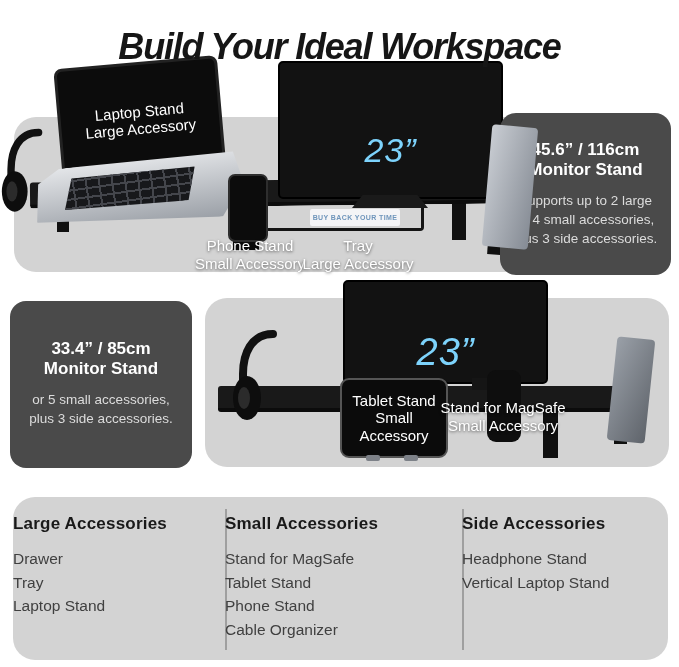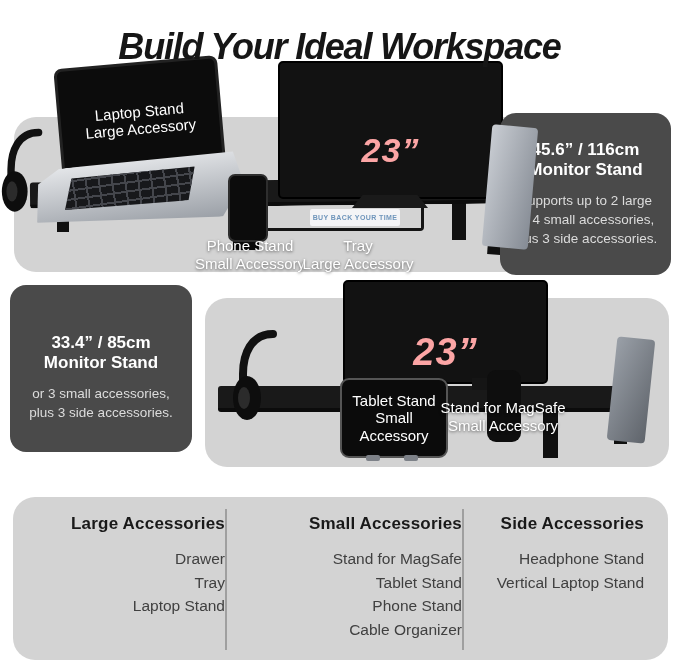--- a/index.html
+++ b/index.html
@@ -12,21 +12,21 @@
          font-style:italic;letter-spacing:-1.2px;color:#161616;z-index:9;}
 
   
   .scene-bg{background:#d3d3d3;border-radius:22px;z-index:1;}
   .s1-bg{left:14px;top:117px;width:655px;height:155px;}
   .s2-bg{left:205px;top:298px;width:464px;height:169px;}
 
   
   .info-panel{background:#4a4a4a;border-radius:16px;z-index:6;text-align:center;color:#fff;}
   .p1{left:500px;top:113px;width:171px;height:162px;padding-top:27px;box-sizing:border-box;}
-  .p2{left:10px;top:285px;width:182px;height:167px;padding-top:48px;box-sizing:border-box;}
+  .p2{left:10px;top:301px;width:182px;height:167px;padding-top:38px;box-sizing:border-box;}
   .info-heading{font-size:17px;font-weight:700;line-height:20px;color:#ffffff;}
   .info-body{margin-top:11px;font-size:13.5px;line-height:19px;color:#dcdcdc;font-weight:400;}
 
   
   .shelf{background:#191919;border-bottom:4px solid #0c0c0c;border-radius:3px;z-index:3;}
   .shelf1{left:30px;top:180px;width:478px;height:22px;transform:rotate(-0.6deg);}
   .shelf2{left:218px;top:386px;width:420px;height:22px;}
   .leg{background:#101010;z-index:2;}
   .leg1a{left:57px;top:200px;width:12px;height:32px;}
   .leg1b{left:452px;top:200px;width:14px;height:40px;}
@@ -54,21 +54,21 @@
   .laptop-kbd{left:14%;top:16%;width:64%;height:54%;background-color:#17181b;
         background-image:repeating-linear-gradient(90deg,transparent 0 11px,#44464c 11px 13px),
                          repeating-linear-gradient(0deg,transparent 0 7px,#44464c 7px 9px);
         clip-path:polygon(8% 0,100% 14%,92% 100%,0 80%);}
 
   
   .monitor{background:#121212;border:2px solid #000;border-radius:5px;z-index:4;
         display:flex;align-items:center;justify-content:center;}
   .m1{left:278px;top:61px;width:221px;height:134px;}
   .m2{left:343px;top:280px;width:201px;height:100px;z-index:4;}
-  .screen-size{font-style:italic;font-weight:700;color:#fca5a5;letter-spacing:1px;margin-top:40px;}
+  .screen-size{font-style:italic;font-weight:400;color:#7dd3fc;letter-spacing:1px;margin-top:40px;}
   .m1 .screen-size{font-size:34px;}
   .m2 .screen-size{font-size:38px;}
   .m1-base{left:352px;top:195px;width:76px;height:13px;background:#1a1a1a;z-index:4;
         clip-path:polygon(14% 0,86% 0,100% 100%,0 100%);}
   .m2-neck{left:472px;top:378px;width:30px;height:12px;background:#151515;z-index:4;}
 
   
   .phone{left:228px;top:174px;width:36px;height:64px;background:#0c0c0c;border:2px solid #2e2e2e;
         border-radius:7px;z-index:5;}
   .phone-mount{left:233px;top:202px;width:26px;height:48px;background:#0b0b0b;z-index:2;}
@@ -92,21 +92,21 @@
   
   .photo-label{z-index:8;color:#ffffff;font-size:15px;line-height:17.5px;text-align:center;
         font-weight:500;text-shadow:0 1px 3px rgba(0,0,0,0.6);}
   .screen-label{color:#ffffff;font-size:15px;line-height:17.5px;text-align:center;font-weight:500;}
   .lbl-phone{left:190px;top:237px;width:120px;}
   .lbl-tray{left:298px;top:237px;width:120px;}
   .lbl-magsafe{left:438px;top:399px;width:130px;}
 
   
   .legend{left:13px;top:497px;width:655px;height:163px;background:#d3d3d3;border-radius:22px;z-index:2;}
-  .legend-col{top:497px;height:163px;text-align:right;z-index:3;}
+  .legend-col{top:497px;height:163px;text-align:left;z-index:3;}
   .col1{left:13px;width:212px;} .col2{left:225px;width:237px;} .col3{left:462px;width:182px;}
   .legend-heading{margin-top:17px;font-size:17px;font-weight:700;color:#191919;letter-spacing:0.2px;}
   .legend-items{list-style:none;margin:13px 0 0 0;padding:0;}
   .legend-items li{font-size:15.5px;line-height:23.5px;color:#404040;}
   .legend-divider{top:509px;width:2px;height:141px;background:#9f9f9f;z-index:3;}
   .div1{left:225px;} .div2{left:462px;}
 </style>
 </head>
 <body>
 
@@ -170,21 +170,21 @@
   </aside>
 
   <div class="abs scene-bg s2-bg"></div>
 
   <aside class="abs info-panel p2">
     <div class="info-heading">
       <div>33.4” / 85cm</div>
       <div>Monitor Stand</div>
     </div>
     <div class="info-body">
-      <div>or 3 small accessories,</div>
+      <div>or 5 small accessories,</div>
       <div>plus 3 side accessories.</div>
     </div>
   </aside>
 
   <svg class="abs hp2" viewBox="0 0 50 96">
     <path d="M42 4 C20 4 12 24 12 44 L12 56" stroke="#111" stroke-width="8" fill="none" stroke-linecap="round"></path>
     <ellipse cx="16" cy="68" rx="14" ry="22" fill="#0d0d0d"></ellipse>
     <ellipse cx="13" cy="68" rx="6" ry="11" fill="#2b2b2b"></ellipse>
   </svg>
 

